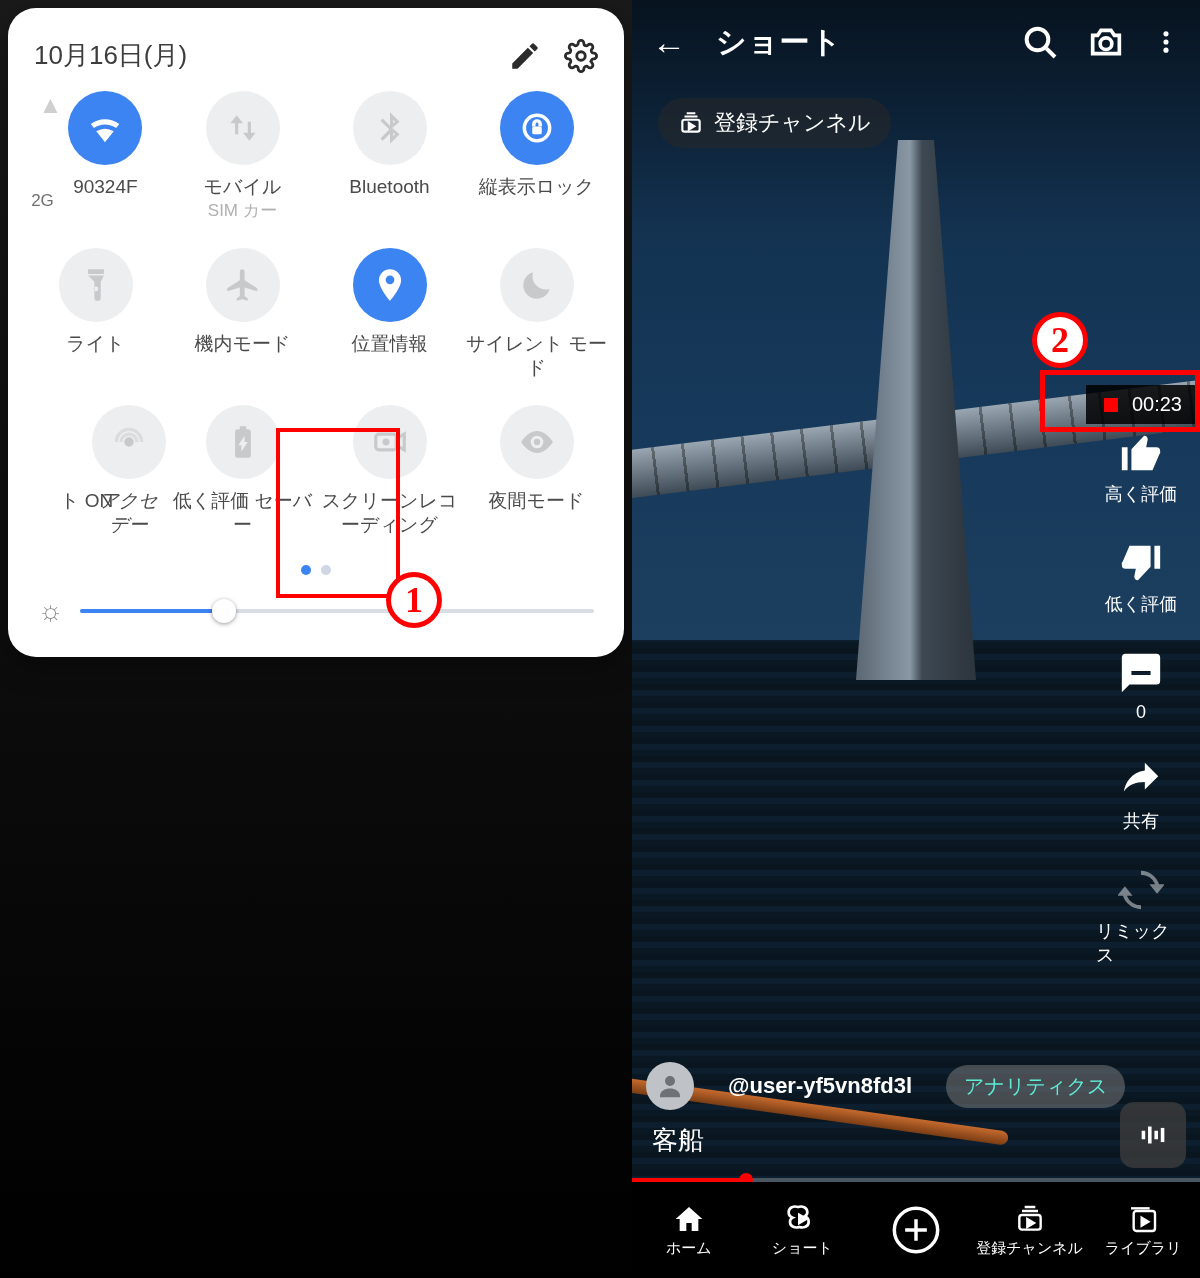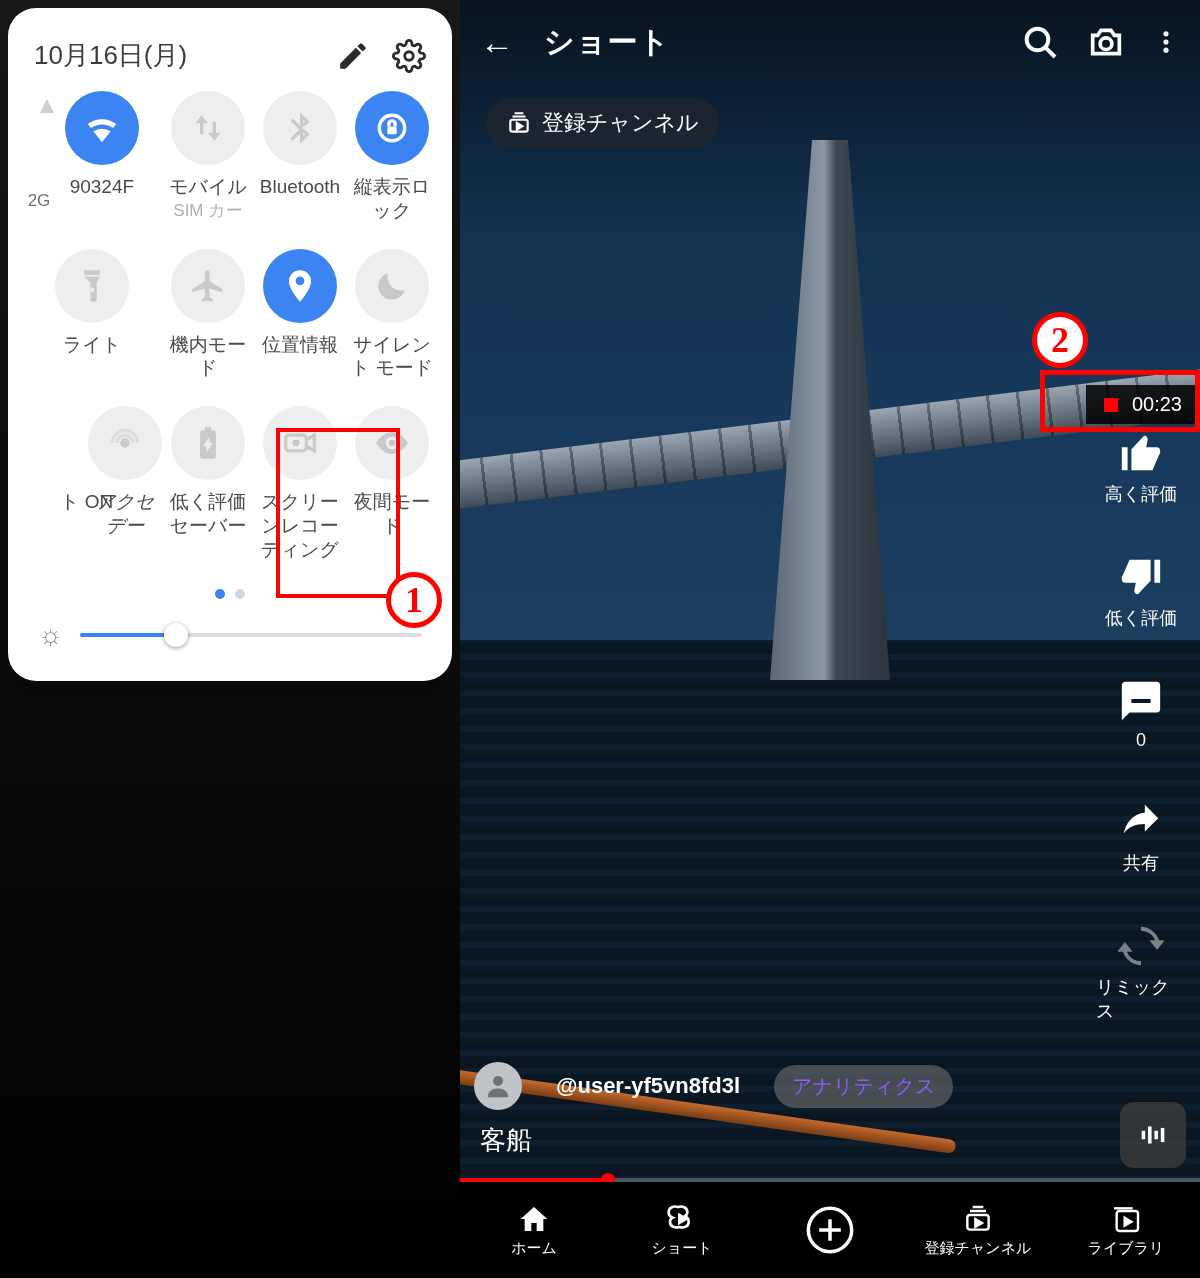--- a/index.html
+++ b/index.html
@@ -4,21 +4,21 @@
 <style>
   * { box-sizing: border-box; margin: 0; padding: 0; }
   body {
     width: 1200px;
     height: 1278px;
     display: flex;
     font-family: -apple-system, "Helvetica Neue", Arial, "Hiragino Kaku Gothic ProN", sans-serif;
     background: #000;
   }
   .pane { position: relative; height: 1278px; }
-  .left-pane { width: 460px; background: linear-gradient(#1a1a1a,#000); }
+  .left-pane { width: 632px; background: linear-gradient(#1a1a1a,#000); }
   .right-pane { flex: 1; background: #0b1a2a; overflow: hidden; }
 
   
   .qs-card {
     position: absolute; top: 8px; left: 8px; right: 8px;
     background: #fff; border-radius: 28px;
     padding: 24px 14px 30px 14px;
     box-shadow: 0 8px 30px rgba(0,0,0,.35);
   }
   .qs-header { display: flex; align-items: center; padding: 6px 12px 18px 12px; }
@@ -84,37 +84,37 @@
   .yt-top .ticon { width:40px; height:40px; margin-left:26px; cursor:pointer; color:#fff; }
 
   .chip {
     position:absolute; top:98px; left:26px;
     display:flex; align-items:center; gap:10px;
     padding:10px 20px; border-radius:30px;
     background:rgba(40,40,40,.55); color:#fff; font-size:22px; cursor:pointer;
   }
   .chip svg{width:26px;height:26px;}
 
-  .side-actions { position:absolute; right:14px; top:430px; width:90px; display:flex; flex-direction:column; align-items:center; gap:48px; color:#fff; }
+  .side-actions { position:absolute; right:14px; top:430px; width:90px; display:flex; flex-direction:column; align-items:center; gap:34px; color:#fff; }
   .sa { display:flex; flex-direction:column; align-items:center; gap:6px; cursor:pointer; }
   .sa svg { width:46px; height:46px; }
   .sa.dim svg{ opacity:.45; }
   .sa .t { font-size:18px; }
 
   .rec-badge { position:absolute; right:0; top:385px; background:rgba(0,0,0,.85); color:#fff;
                padding:8px 18px; font-size:20px; display:flex; align-items:center; gap:14px; }
   .rec-dot { width:14px; height:14px; background:#ff0000; }
 
   .ann-box2 { position:absolute; border:5px solid #ff0000; }
 
   .meta-row { position:absolute; left:14px; bottom:168px; display:flex; align-items:center; gap:34px; }
   .avatar { width:48px; height:48px; border-radius:50%; background:#bfc3c8; display:flex; align-items:center; justify-content:center; }
   .avatar svg{width:30px;height:30px;color:#6e7176;}
   .uname { color:#fff; font-size:22px; font-weight:600; }
-  .pill  { background:rgba(120,120,120,.55); color:#8b5cf6; padding:8px 18px; border-radius:22px; font-size:20px; cursor:pointer;}
+  .pill  { background:rgba(120,120,120,.55); color:#5eead4; padding:8px 18px; border-radius:22px; font-size:20px; cursor:pointer;}
   .caption { position:absolute; left:20px; bottom:120px; color:#fff; font-size:26px; }
   .audio-sq { position:absolute; right:14px; bottom:110px; width:66px; height:66px; border-radius:14px; background:rgba(60,60,60,.8); display:flex; align-items:center; justify-content:center; cursor:pointer;}
   .audio-sq svg{width:34px;height:34px;color:#fff;}
 
   .progress { position:absolute; left:0; right:0; bottom:96px; height:4px; background:rgba(255,255,255,.25);}
   .progress .fill{height:100%;width:20%;background:#ff0000;position:relative;}
   .progress .fill::after{content:"";position:absolute;right:-7px;top:-5px;width:14px;height:14px;border-radius:50%;background:#ff0000;}
 
   .navbar { position:absolute; left:0; right:0; bottom:0; height:96px; background:#000; display:flex; }
   .nitem { flex:1; display:flex; flex-direction:column; align-items:center; justify-content:center; gap:4px; color:#fff; cursor:pointer; }

